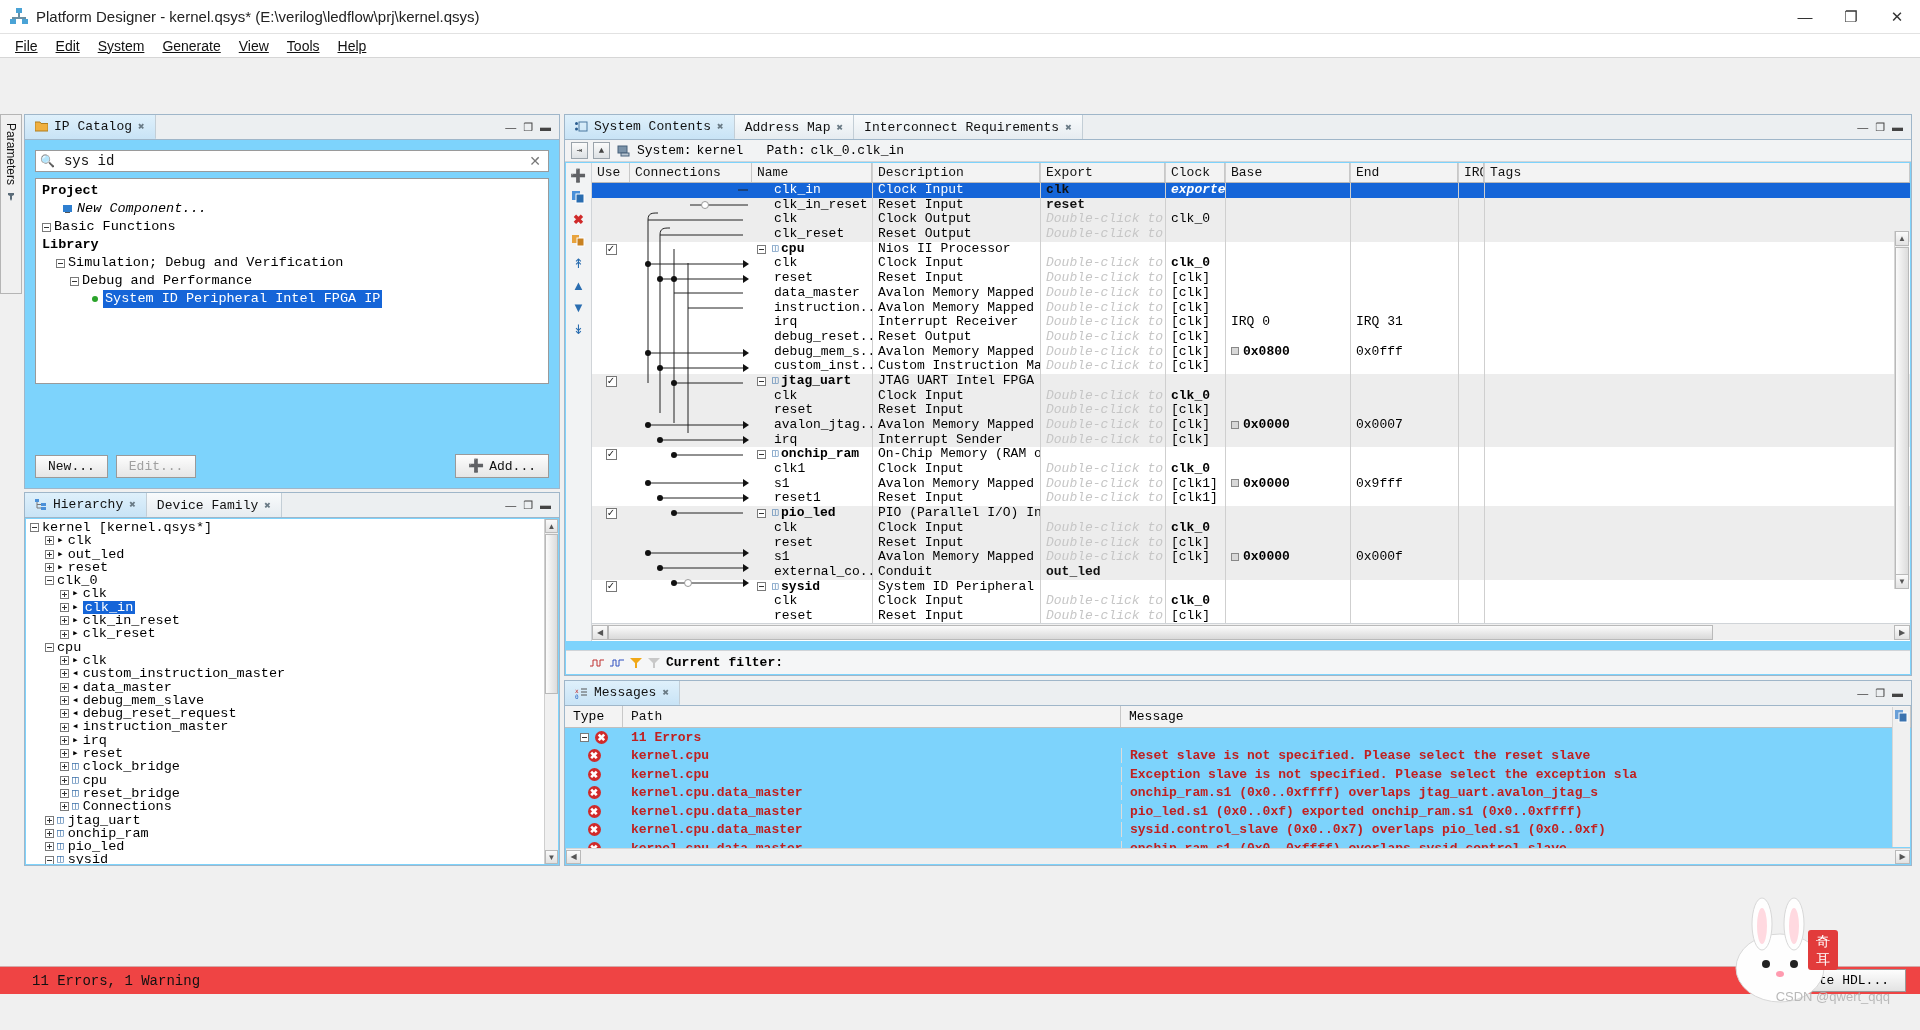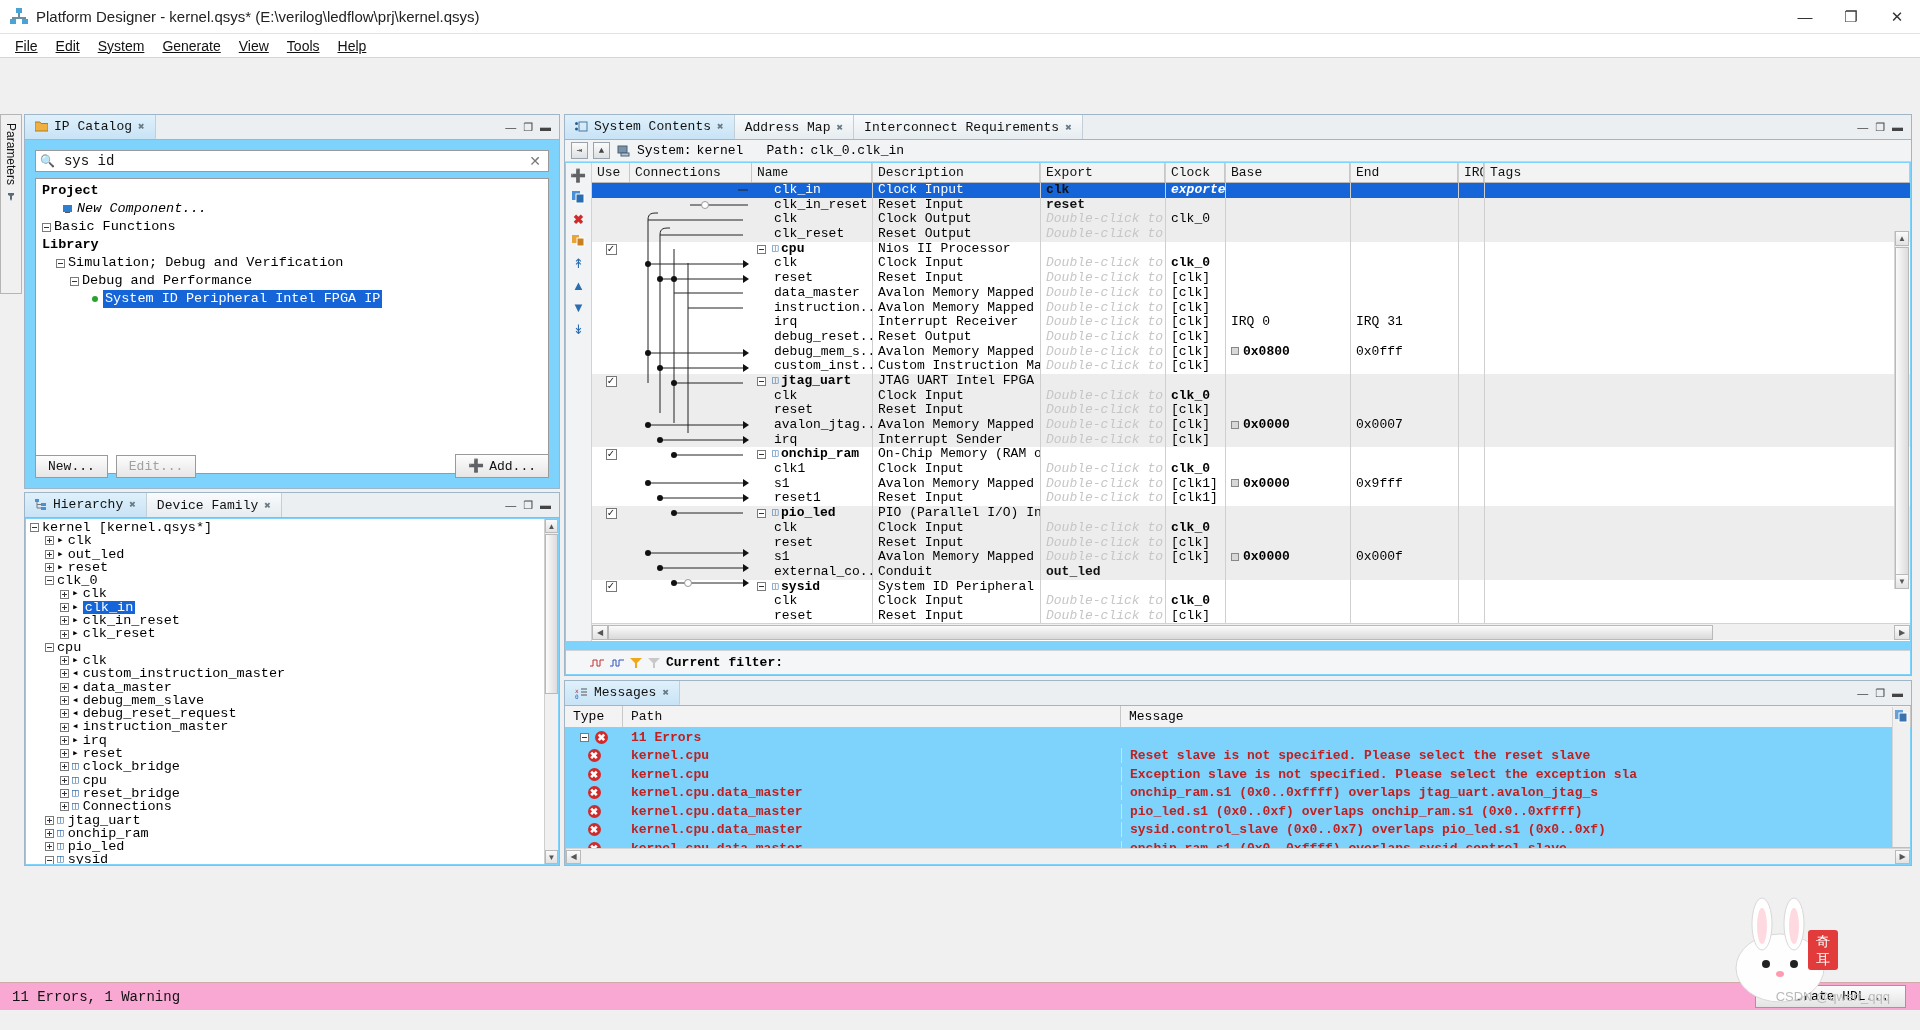--- a/index.html
+++ b/index.html
@@ -82,21 +82,21 @@
     margin:10px 10px 0 10px; height:22px; background:#fff; border:1px solid #9a9a9a;
     display:flex; align-items:center; padding:0 4px;
   }
   #ipsearch .mag { font-size:12px; margin-right:7px; }
   #ipsearch input {
     border:none; outline:none; flex:1; font-family:"Liberation Mono",monospace; font-size:14px; color:#111;
     background:transparent;
   }
   #ipsearch .clr { color:#777; font-size:14px; padding:0 3px; }
   #iptree {
-    margin:6px 10px 0 10px; height:296px; background:#fff; border:1px solid #9a9a9a; overflow:hidden;
+    margin:6px 10px 0 10px; height:206px; background:#fff; border:1px solid #9a9a9a; overflow:hidden;
     font-family:"Liberation Mono", monospace; font-size:13.5px; padding-top:3px;
   }
   .trow { height:18px; line-height:18px; white-space:nowrap; display:flex; align-items:center; }
   .bold { font-weight:bold; }
   .ital { font-style:italic; }
   .tnode {
     display:inline-block; width:9px; height:9px; border:1px solid #7a7a7a; background:#fff;
     position:relative; margin-right:3px; flex:none;
   }
   .tnode:before { content:""; position:absolute; left:1px; top:3px; width:5px; height:1px; background:#333; }
@@ -237,22 +237,22 @@
   }
   .mnode { display:inline-block;width:9px;height:9px;border:1px solid #7a7a7a;background:#fff;position:relative;margin-right:3px;}
   .mnode:before{content:"";position:absolute;left:1px;top:3px;width:5px;height:1px;background:#333;}
 
   #msg-side { position:absolute; right:1px; top:26px; width:18px; bottom:18px; background:#f0f0f0;border-left:1px solid #d6d6d6;}
   #msg-hscroll{position:absolute;left:1px;right:1px;bottom:1px;height:16px;background:#f0f0f0;border-top:1px solid #d6d6d6;display:flex;align-items:center;}
   #msg-hscroll .arr{width:15px;height:14px;border:1px solid #b9b9b9;background:linear-gradient(#fbfbfb,#e2e2e2);display:flex;align-items:center;justify-content:center;font-size:8px;color:#555;}
 
   
   #statusbar {
-    position:absolute; left:0; bottom:0; width:1920px; height:28px;
-    background:#f9a8d4; border-top:1px solid #d4a9a9; display:flex; align-items:center;
+    position:absolute; left:0; bottom:16px; width:1920px; height:28px;
+    background:#ef4444; border-top:1px solid #d4a9a9; display:flex; align-items:center;padding-left:20px;
   }
   #statusbar .stext { margin-left:12px; font-family:"Liberation Mono", monospace; font-size:14px; color:#111; }
   #statusbar .gen {
     margin-left:auto; margin-right:14px; font-family:"Liberation Mono",monospace; font-size:13px;
     padding:3px 16px; border:1px solid #9a9a9a; background:linear-gradient(#fdfdfd,#e3e3e3);
   }
 
   
   #mascot { position:absolute; right:60px; bottom:6px; width:160px; height:110px; }
   #wm { position:absolute; right:30px; bottom:6px; font-size:13px; color:#b9b9b9; font-family:"Liberation Sans",sans-serif;}
@@ -1254,21 +1254,21 @@
             <span class="errico">✖</span>
           </div>
           <div class="msg-path">kernel.cpu.data_master</div>
           <div class="msg-msg">onchip_ram.s1 (0x0..0xffff) overlaps jtag_uart.avalon_jtag_s</div>
         </div>
         <div class="msg-row">
           <div class="msg-type">
             <span class="errico">✖</span>
           </div>
           <div class="msg-path">kernel.cpu.data_master</div>
-          <div class="msg-msg">pio_led.s1 (0x0..0xf) overlaps onchip_ram.s1 (0x0..0xffff)</div>
+          <div class="msg-msg">pio_led.s1 (0x0..0xf) exported onchip_ram.s1 (0x0..0xffff)</div>
         </div>
         <div class="msg-row">
           <div class="msg-type">
             <span class="errico">✖</span>
           </div>
           <div class="msg-path">kernel.cpu.data_master</div>
           <div class="msg-msg">sysid.control_slave (0x0..0x7) overlaps pio_led.s1 (0x0..0xf)</div>
         </div>
         <div class="msg-row">
           <div class="msg-type">

